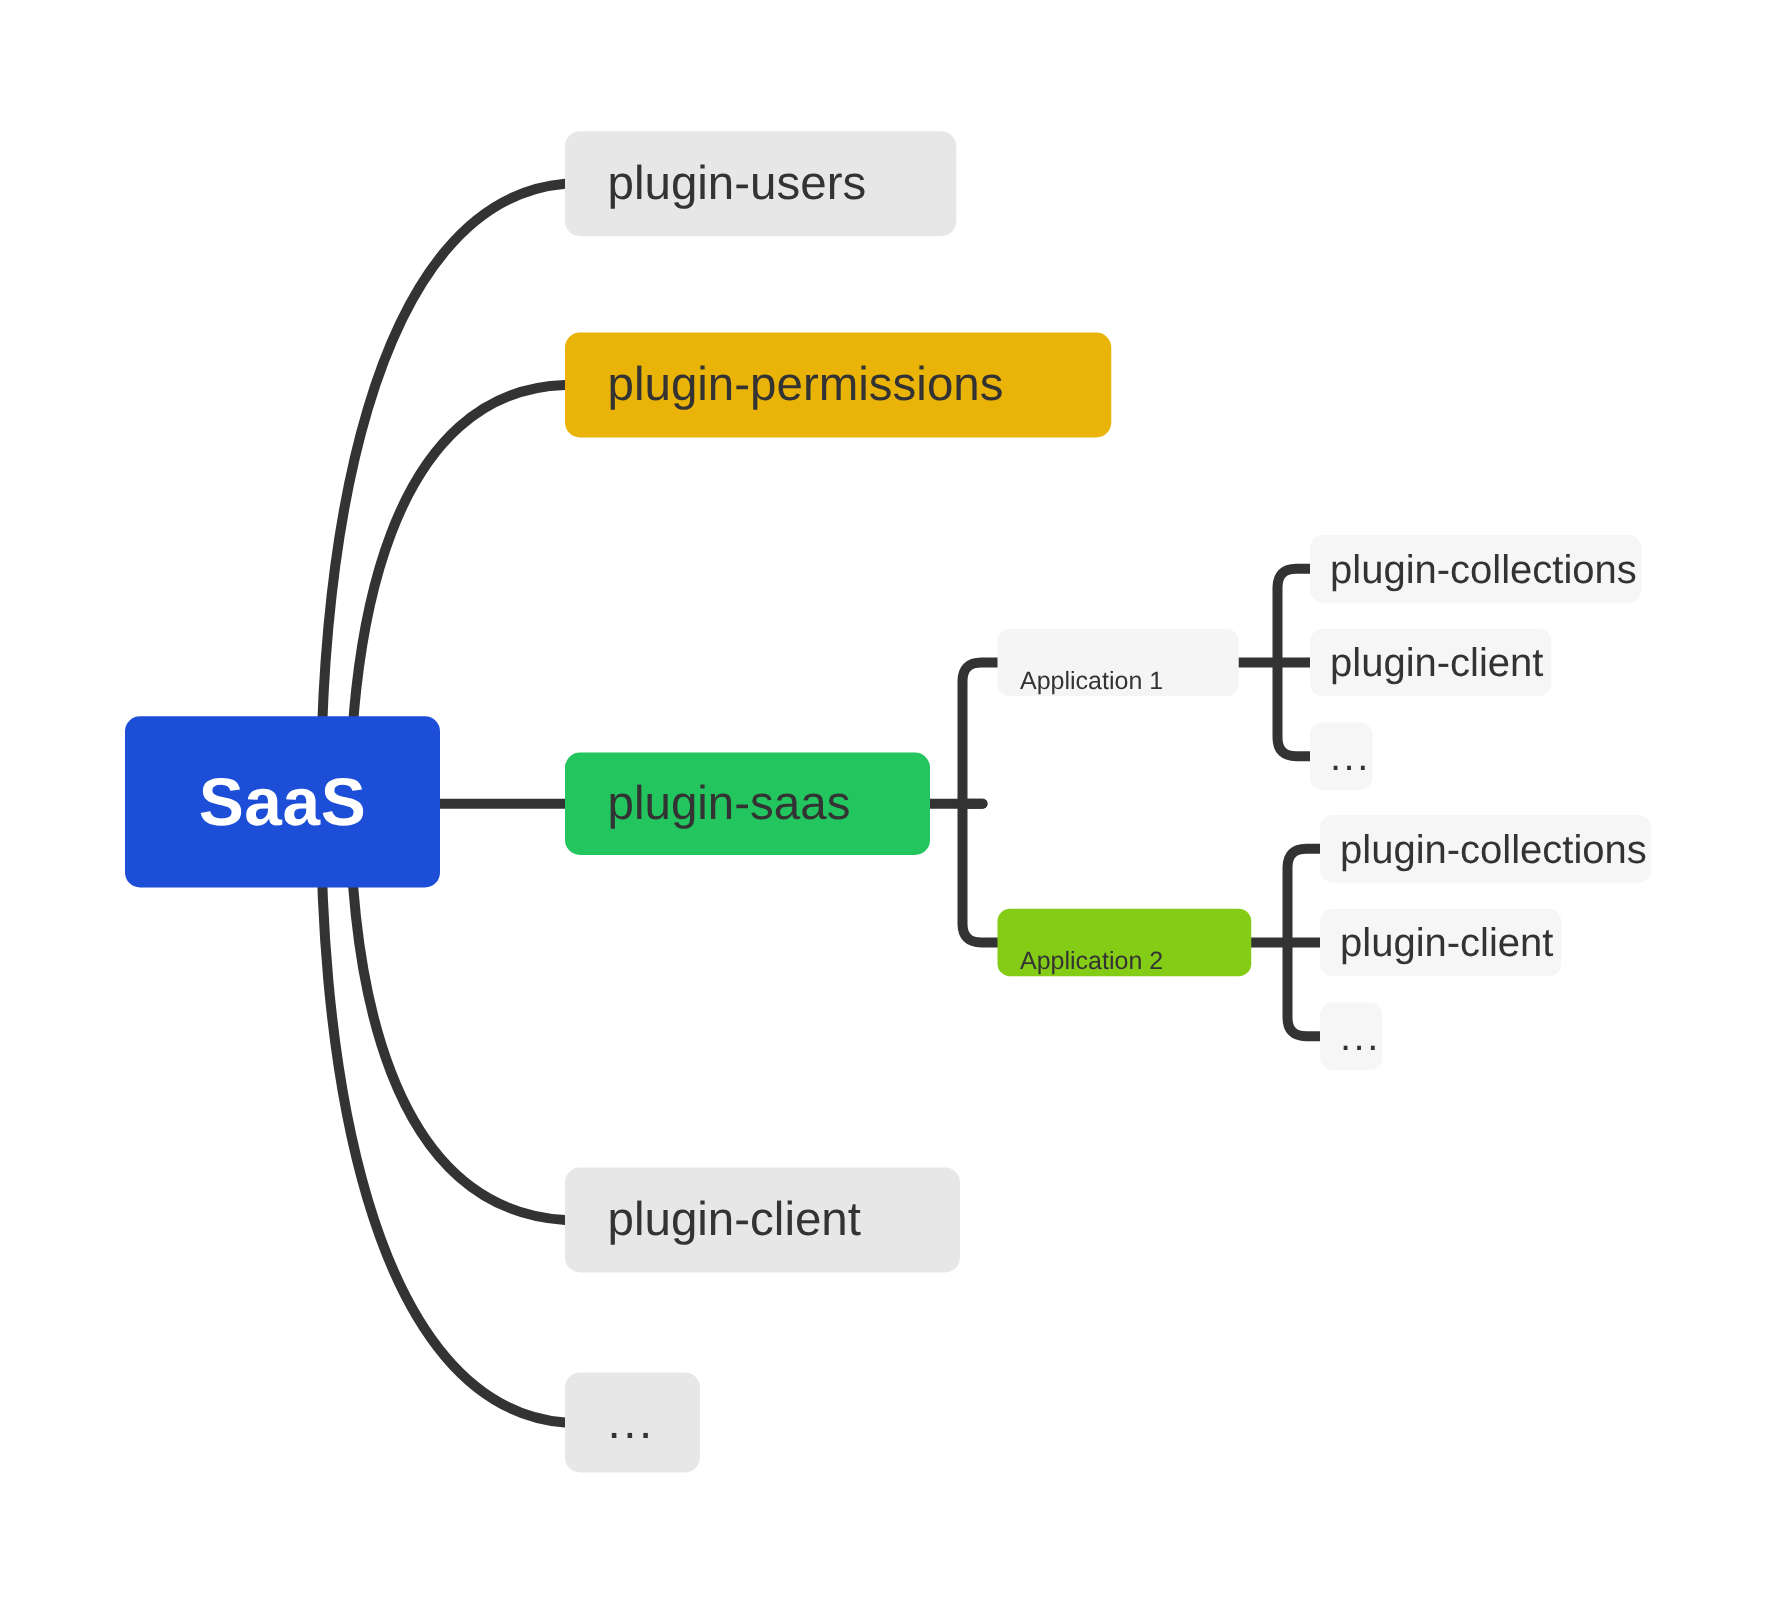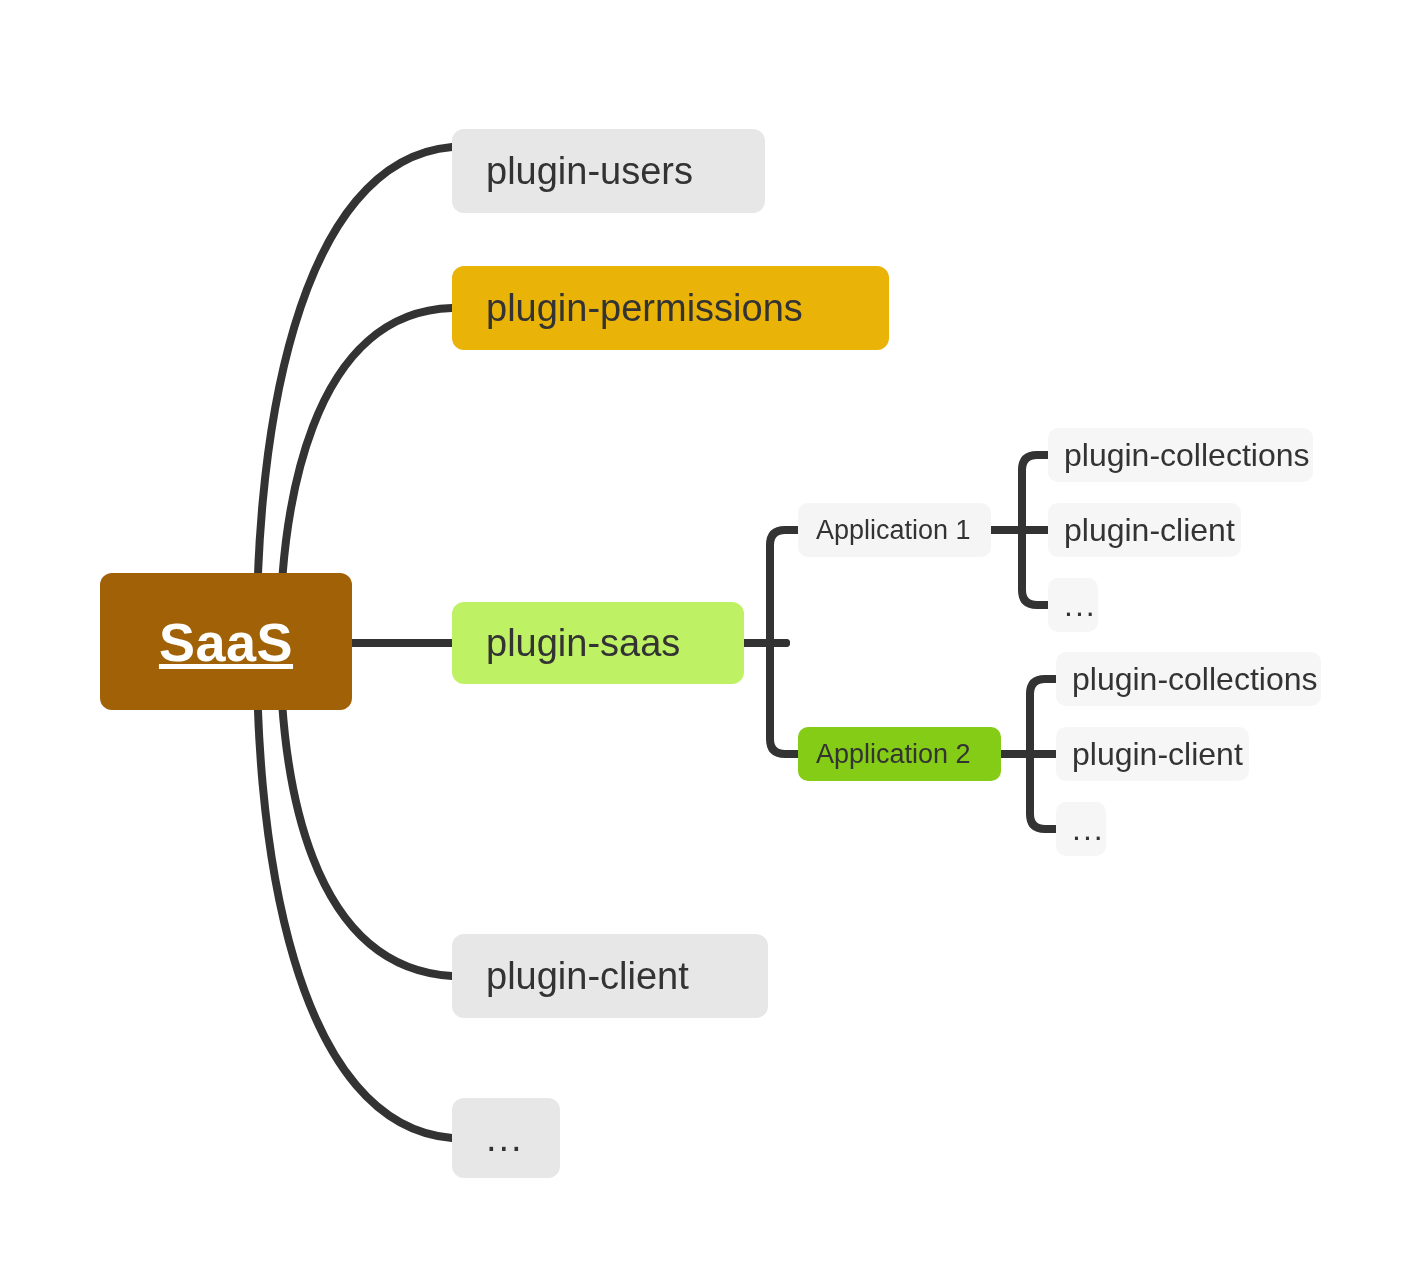--- a/index.html
+++ b/index.html
@@ -46,23 +46,24 @@
     color: #333333;
     border-radius: 12px;
     font-size: 38px;
     padding-left: 34px;
     padding-right: 34px;
   }
   .node-l2 {
     background: #F5F5F5;
     color: #333333;
     border-radius: 10px;
-    font-size: 27px;
+    font-size: 20px;
     padding-left: 18px;
     padding-right: 18px;
+    align-items: flex-end;
   }
   .node-l3 {
     background: #F6F6F6;
     color: #333333;
     border-radius: 10px;
     font-size: 32px;
     padding-left: 16px;
     padding-right: 16px;
   }
   .node-ellipsis {
@@ -98,31 +99,31 @@
       <path d="M 1022 530 L 1048 530"></path>
       <path d="M 1022 530 L 1022 590 Q 1022 605 1037 605 L 1048 605"></path>
 
       <path d="M 1001 754 L 1030 754"></path>
       <path d="M 1030 754 L 1030 694 Q 1030 679 1045 679 L 1056 679"></path>
       <path d="M 1030 754 L 1056 754"></path>
       <path d="M 1030 754 L 1030 814 Q 1030 829 1045 829 L 1056 829"></path>
     </g>
   </svg>
 
-  <div class="node node-root" id="n-root" style="left: 100px; top: 573px; width: 252px; height: 137px; background: #a16207; color: rgb(255, 255, 255); text-decoration: underline;">
+  <div class="node node-root" id="n-root" style="left: 100px; top: 573px; width: 252px; height: 137px; background: #1d4ed8; color: rgb(255, 255, 255);">
     <span>SaaS</span>
   </div>
 
-  <div class="node node-l1" id="n-l1-0" style="left: 452px; top: 105px; width: 313px; height: 84px; background: rgb(231, 231, 231); color: rgb(51, 51, 51); margin-top: 24px;">
+  <div class="node node-l1" id="n-l1-0" style="left: 452px; top: 105px; width: 313px; height: 84px; background: rgb(231, 231, 231); color: rgb(51, 51, 51);">
     <span>plugin-users</span>
   </div>
   <div class="node node-l1" id="n-l1-1" style="left: 452px; top: 266px; width: 437px; height: 84px; background: #eab308; color: rgb(51, 51, 51);">
     <span>plugin-permissions</span>
   </div>
-  <div class="node node-l1" id="n-l1-2" style="left: 452px; top: 602px; width: 292px; height: 82px; background: #bef264; color: rgb(51, 51, 51);">
+  <div class="node node-l1" id="n-l1-2" style="left: 452px; top: 602px; width: 292px; height: 82px; background: #22c55e; color: rgb(51, 51, 51);">
     <span>plugin-saas</span>
   </div>
   <div class="node node-l1" id="n-l1-3" style="left: 452px; top: 934px; width: 316px; height: 84px; background: rgb(231, 231, 231); color: rgb(51, 51, 51);">
     <span>plugin-client</span>
   </div>
   <div class="node node-l1 node-ellipsis" id="n-l1-4" style="left: 452px; top: 1098px; width: 108px; height: 80px; background: rgb(231, 231, 231); color: rgb(51, 51, 51);">
     <span>...</span>
   </div>
 
   <div class="node node-l2" id="n-l2-0" style="left: 798px; top: 503px; width: 193px; height: 54px; background: rgb(245, 245, 245); color: rgb(51, 51, 51);">

